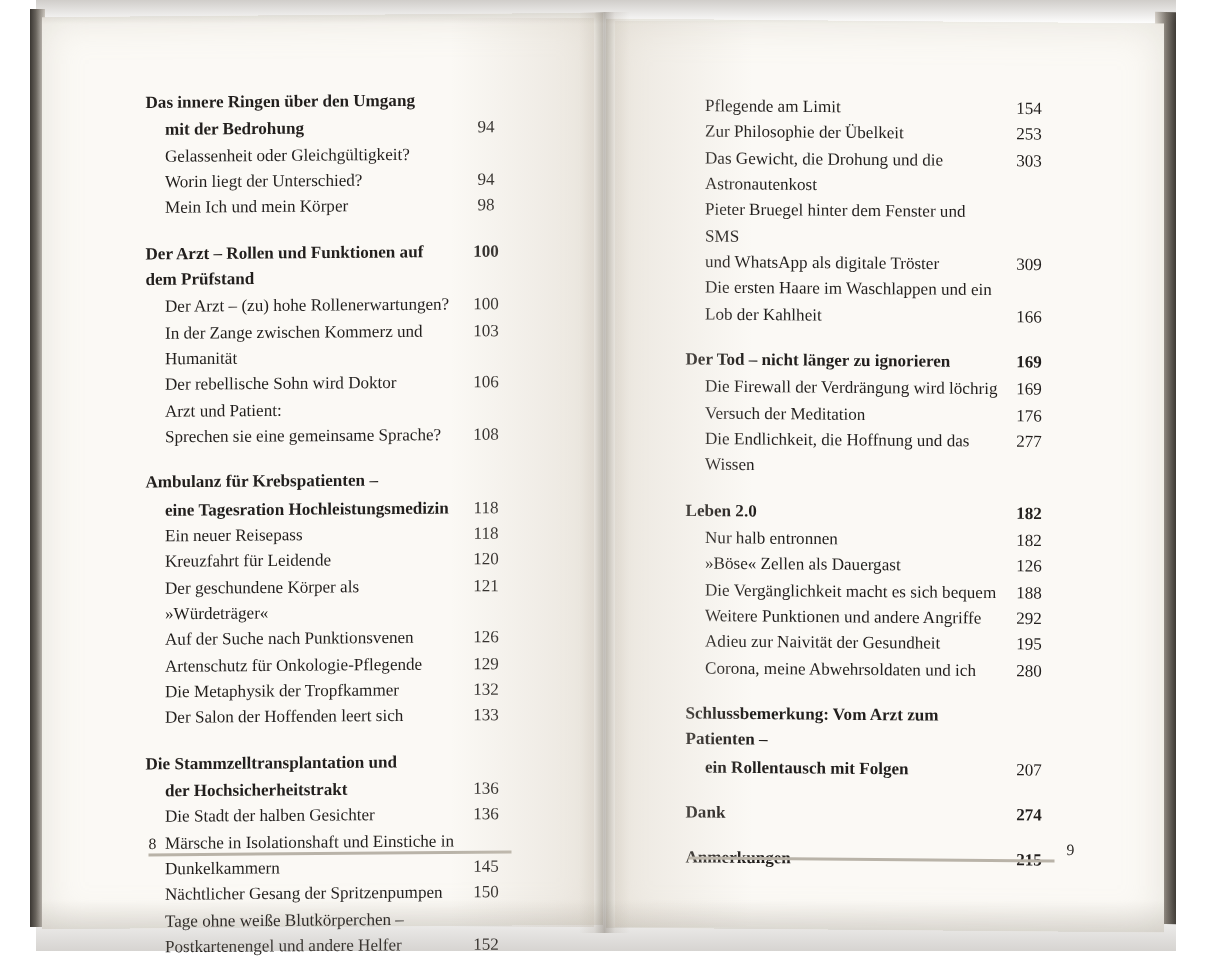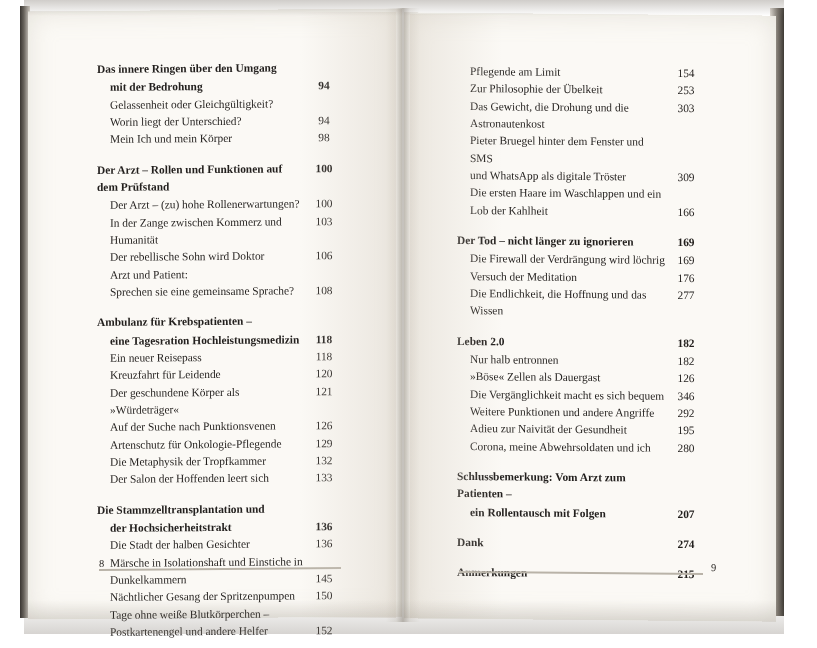--- a/index.html
+++ b/index.html
@@ -137,21 +137,21 @@
 
   .group { margin-bottom: 13px; }
 
   .lvl1 .label { font-weight: bold; }
   .lvl1 .page  { font-weight: bold; }
   .lvl1 { margin-bottom: 1px; }
 
   .lvl2 { padding-left: 13px; }
   .cont { padding-left: 13px; }
   .lvl1cont .label { font-weight: bold; padding-left: 13px; }
-  .lvl1cont .page { font-weight: bold; }
+  .lvl1cont .page { font-weight: normal; }
 
   .folio {
     position: absolute;
     font-size: 10.5px;
     color: #2a2724;
   }
   .folio-left  { left: 99px;  top: 558px; transform: skewY(-0.45deg); }
   .folio-right { left: 711px; top: 562px; transform: skewY(0.5deg); }
 
   .rule {
@@ -353,21 +353,21 @@
         <div class="entry lvl2">
           <span class="label">Nur halb entronnen</span>
           <span class="page">182</span>
         </div>
         <div class="entry lvl2">
           <span class="label">»Böse« Zellen als Dauergast</span>
           <span class="page">126</span>
         </div>
         <div class="entry lvl2">
           <span class="label">Die Vergänglichkeit macht es sich bequem</span>
-          <span class="page">346</span>
+          <span class="page">188</span>
         </div>
         <div class="entry lvl2">
           <span class="label">Weitere Punktionen und andere Angriffe</span>
           <span class="page">292</span>
         </div>
         <div class="entry lvl2">
           <span class="label">Adieu zur Naivität der Gesundheit</span>
           <span class="page">195</span>
         </div>
         <div class="entry lvl2">

